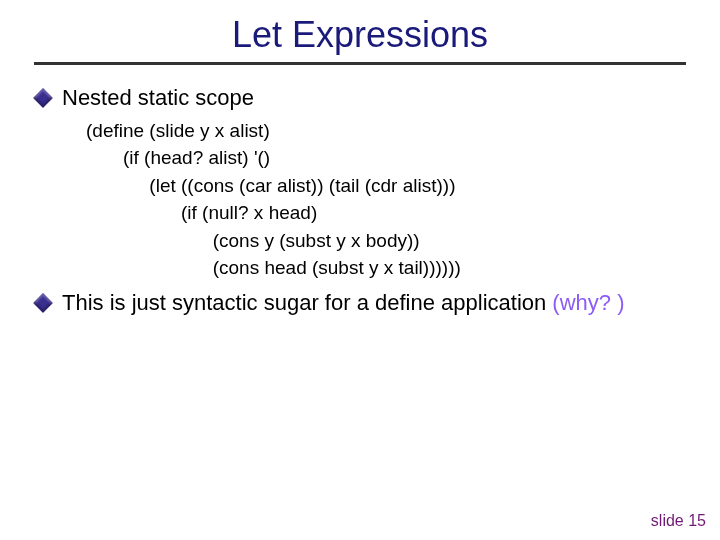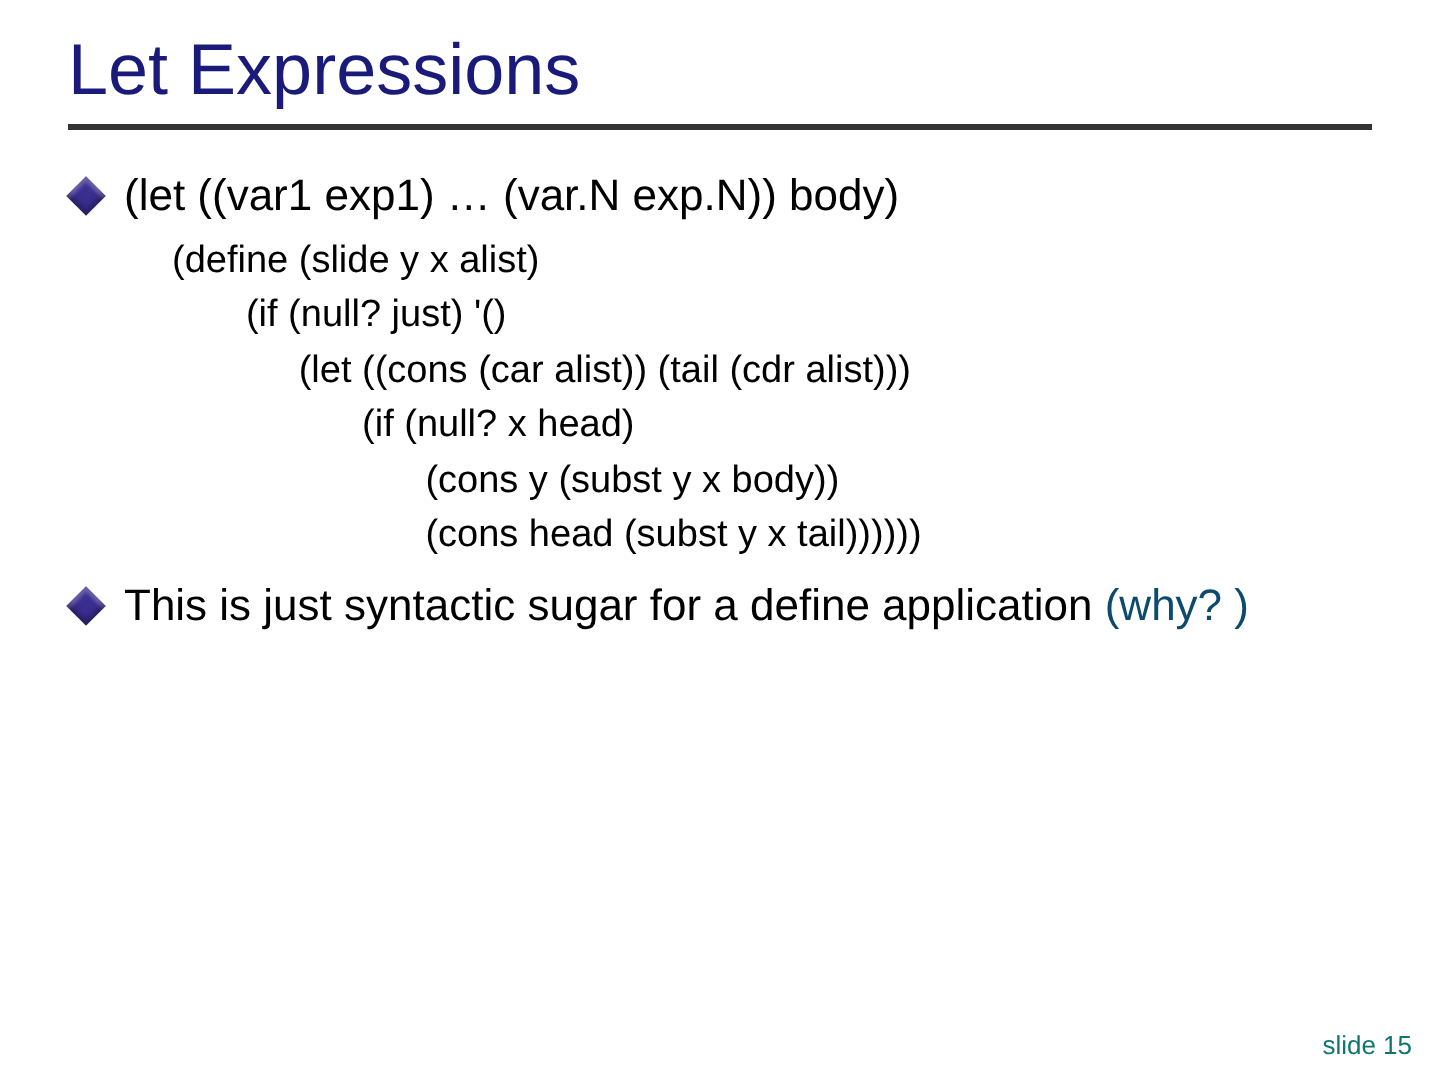--- a/index.html
+++ b/index.html
@@ -18,20 +18,21 @@
     width: 100%;
     height: 100%;
     position: relative;
   }
   .title {
     font-family: Tahoma, Verdana, sans-serif;
     font-size: 36px;
     color: #1a1a7a;
     margin: 0 0 6px 0;
     font-weight: 400;
+    text-align: center;
   }
   .hr {
     border: none;
     border-top: 3px solid #333;
     margin: 0 0 18px 0;
   }
   .bullets {
     margin: 0;
     padding: 0;
     list-style: none;
@@ -47,54 +48,54 @@
   .diamond {
     position: absolute;
     left: 2px;
     top: 8px;
     width: 14px;
     height: 14px;
     background: #3a2e8f;
     transform: rotate(45deg);
     box-shadow: inset -2px -2px 3px rgba(0,0,0,0.35), inset 2px 2px 2px rgba(255,255,255,0.25);
   }
-  .gold { color: #0c4a6e; }
+  .gold { color: #8b5cf6; }
   .code {
     font-family: Verdana, Geneva, sans-serif;
     font-size: 19px;
     color: #000;
     line-height: 1.45;
     white-space: pre;
     margin: 2px 0 6px 52px;
   }
   .footer {
     position: absolute;
     right: 14px;
     bottom: 10px;
-    font-size: 13px;
-    color: #0f766e;
+    font-size: 16px;
+    color: #701a75;
   }
 </style>
 </head>
 <body>
 
 <div class="slide">
 
   <h1 class="title">Let Expressions</h1>
   <hr class="hr">
 
   <ul class="bullets">
     <li>
       <span class="diamond"></span>
-      <span>(let ((var1 exp1) … (var.N exp.N)) body)</span>
+      <span>Nested static scope</span>
     </li>
   </ul>
 
   <div class="code"><span>(define (slide y x alist)</span>
-<span>       (if (null? just) '()</span>
+<span>       (if (head? alist) '()</span>
 <span>            (let ((cons (car alist)) (tail (cdr alist)))</span>
 <span>                  (if (null? x head)</span>
 <span>                        (cons y (subst y x body))</span>
 <span>                        (cons head (subst y x tail))))))</span></div>
 
   <ul class="bullets">
     <li>
       <span class="diamond"></span>
       <span>This is just syntactic sugar for a define application </span><span class="gold">(why? )</span>
     </li>

